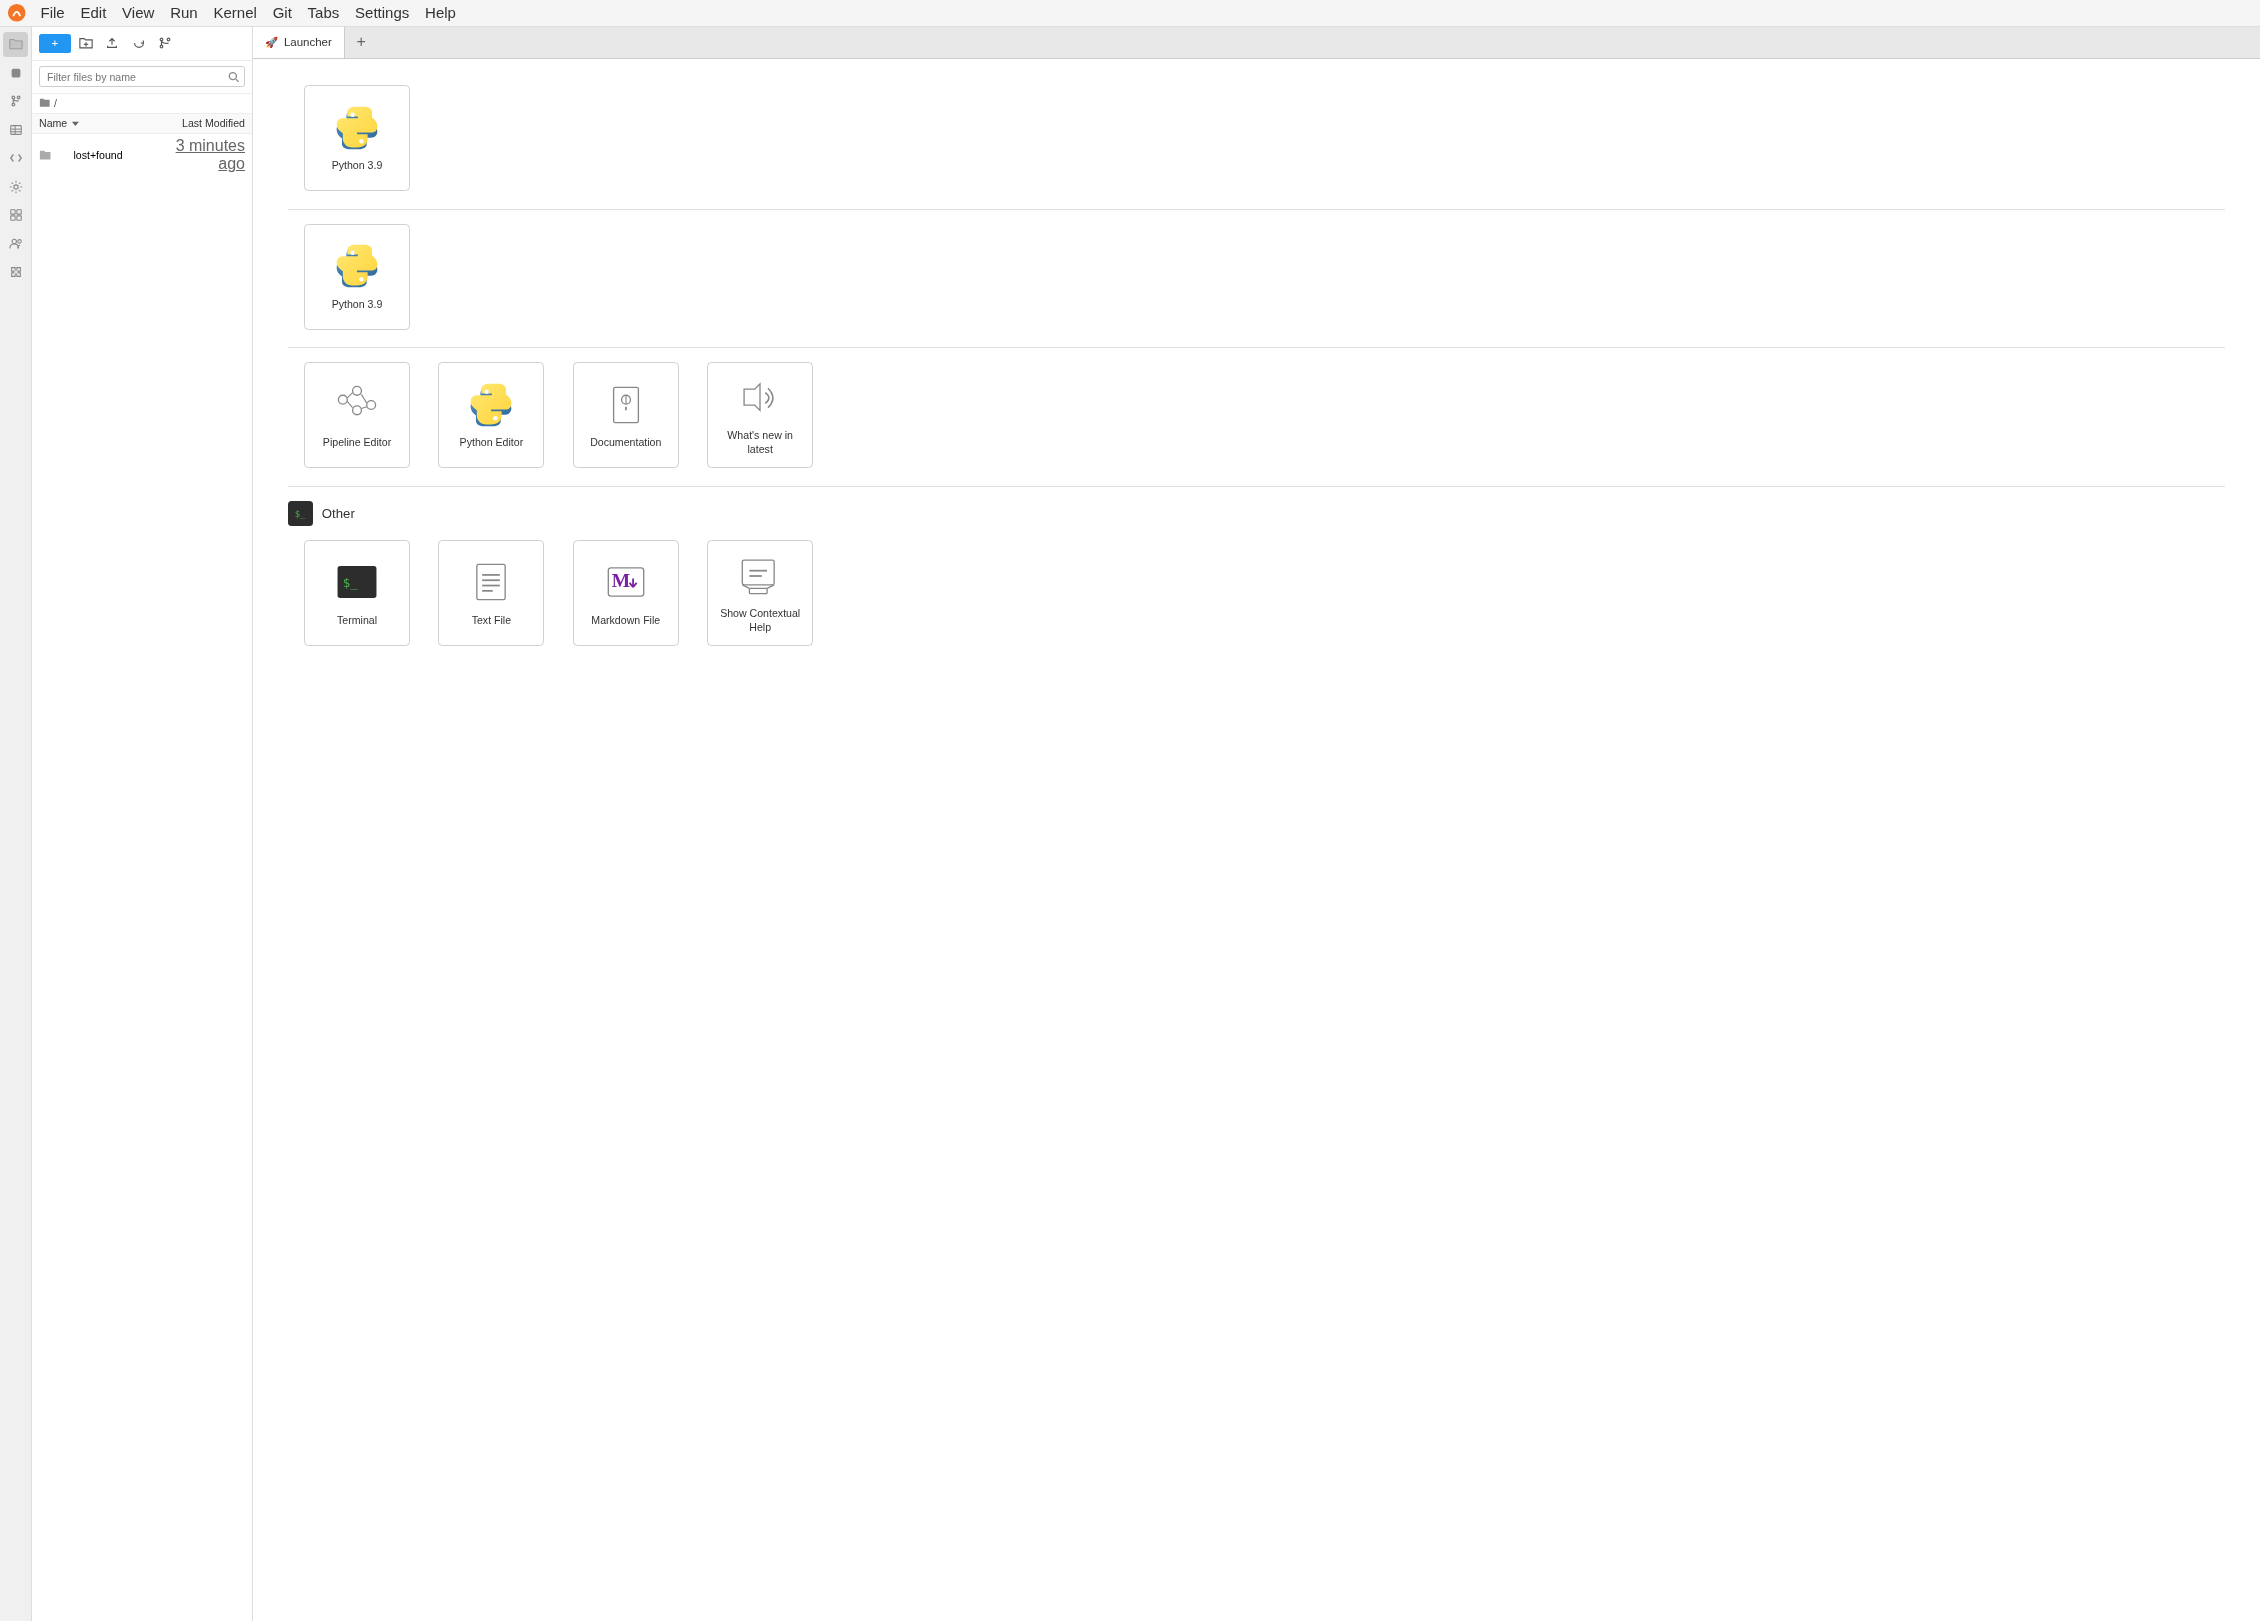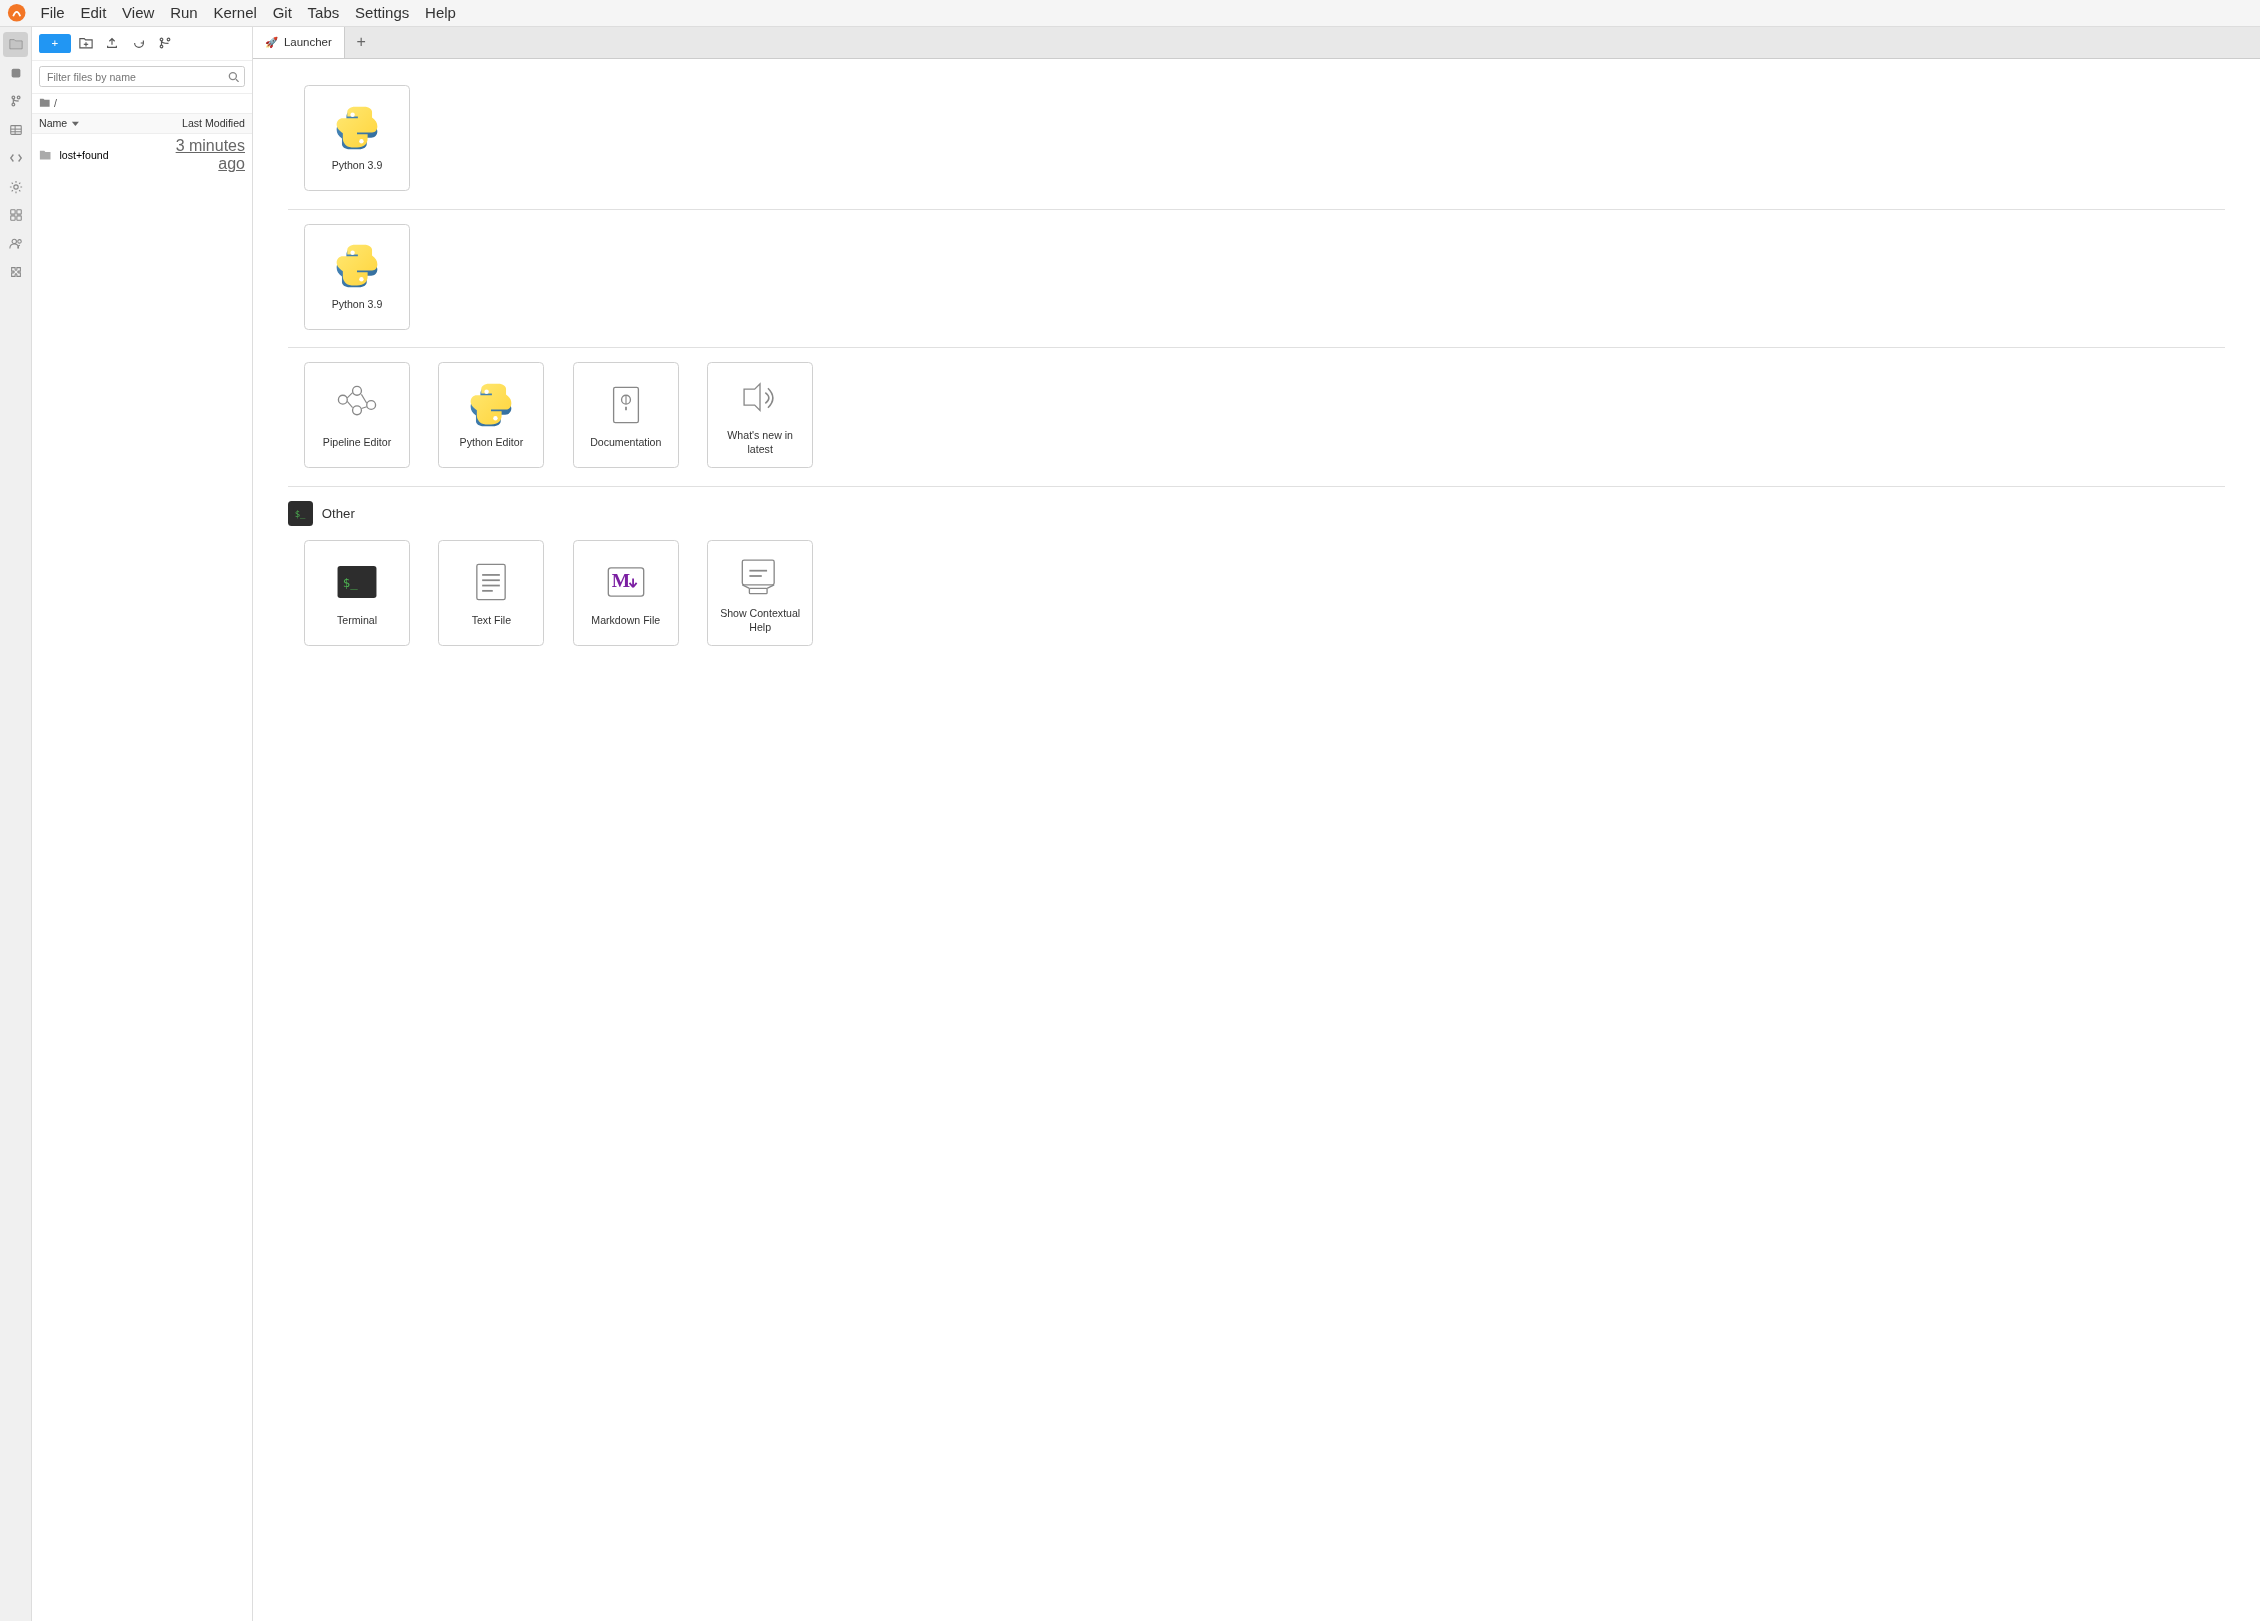--- a/index.html
+++ b/index.html
@@ -31,21 +31,21 @@
 
     #breadcrumb { padding: 3.5px 7px; font-size: 10.6px; color: #555; border-bottom: 0.9px solid #eee; display: flex; align-items: center; gap: 3.5px; }
     #breadcrumb .folder-icon { font-size: 9.7px; }
 
     #file-list-header { display: flex; padding: 3.5px 7px; background: #f9f9f9; border-bottom: 0.9px solid #eee; font-size: 10.6px; color: #333; }
     #file-list-header .col-name { flex: 1; display: flex; align-items: center; gap: 3.5px; font-weight: 500; cursor: pointer; }
     #file-list-header .col-modified { width: 97px; text-align: right; font-weight: 500; }
 
     #file-list { flex: 1; overflow-y: auto; }
     .file-row { display: flex; align-items: center; padding: 3.5px 7px; cursor: pointer; }
-    .file-row .file-name { flex: 1; display: flex; align-items: center; gap: 8px; font-size: 10.6px; }
+    .file-row .file-name { flex: 1; display: flex; align-items: center; gap: 22px; font-size: 10.6px; }
     .file-row .file-modified { width: 97px; text-align: right; font-size: 16px; color: #666; text-decoration: underline; }
     .folder-icon-sm { font-size: 11.5px; color: #888; }
 
     
     #content-area { flex: 1; display: flex; flex-direction: column; overflow: hidden; background: #f3f3f3; }
 
     
     #tab-bar { display: flex; align-items: center; background: #e8e8e8; border-bottom: 0.9px solid #ccc; flex-shrink: 0; height: 32px; }
     .tab { display: flex; align-items: center; gap: 5.3px; padding: 0 12.4px; height: 32px; background: #fff; border-right: 0.9px solid #ccc; font-size: 11.5px; cursor: pointer; color: #333; }
     .tab .tab-icon { font-size: 10.6px; color: #666; }

